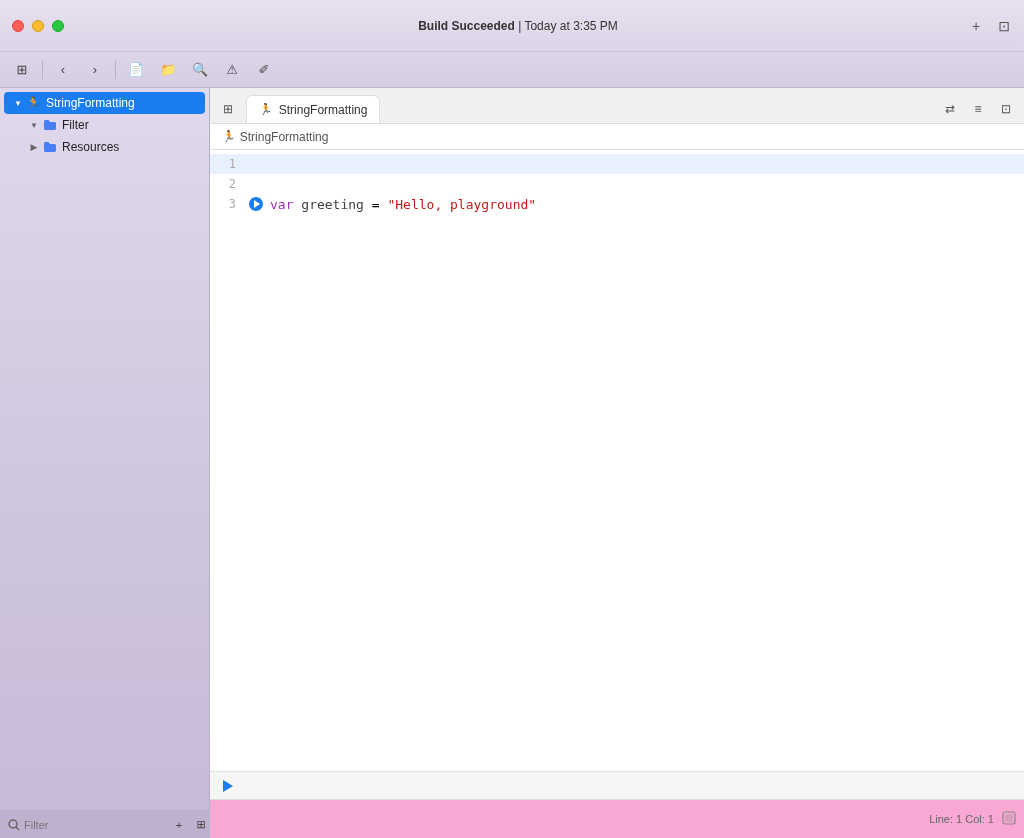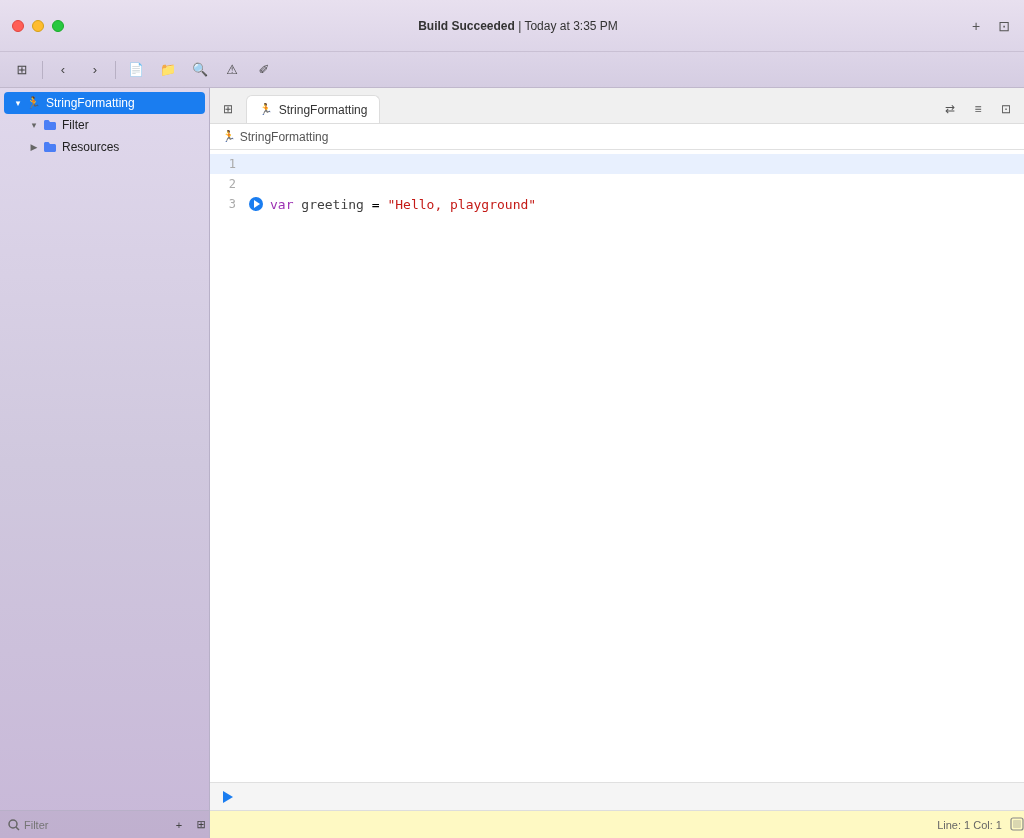--- a/index.html
+++ b/index.html
@@ -359,26 +359,26 @@
       white-space: pre;
     }
     .kw-import { color: #9b30b2; }
     .kw-var { color: #9b30b2; }
     .code-identifier { color: #404040; }
     .code-string { color: #c41a16; }
     .code-module { color: #3b8fbb; }
 
     
     .status-bar {
-      height: 28px;
-      background: #fef9c3;
+      height: 39px;
+      background: #f9a8d4;
       border-top: 1px solid #ddd;
       display: flex;
       align-items: center;
-      padding: 0 0;
+      padding: 0 8px;
       font-size: 11px;
       color: #666;
     }
     .status-right {
       margin-left: auto;
     }
 
     
     .editor-bottom {
       height: 28px;

